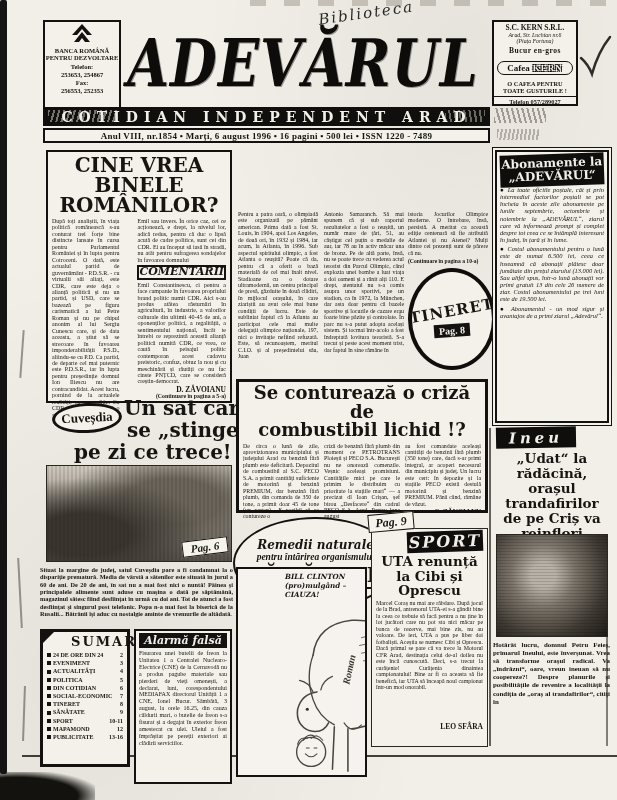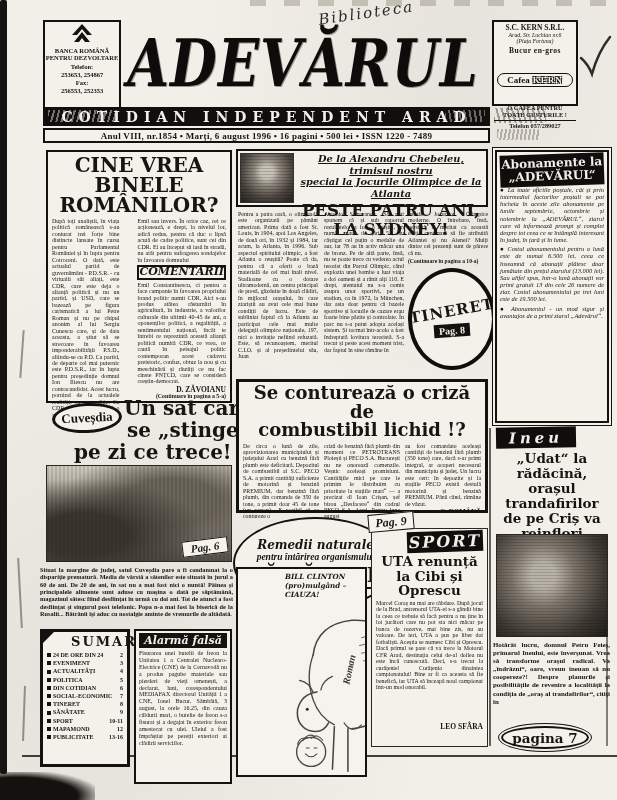--- a/index.html
+++ b/index.html
@@ -36,21 +36,21 @@
   .brd-contact{font-size:6.5px;font-weight:bold;line-height:8px;margin-top:2px;}
   .masthead-title{left:116px;top:20px;width:374px;height:86px;display:flex;align-items:center;justify-content:center;
     font-family:"DejaVu Serif","Liberation Serif",serif;font-weight:bold;font-style:italic;font-size:54px;
     letter-spacing:1px;transform:scaleY(1.2);color:#0d0c0a;text-shadow:1px 1px 0 rgba(20,18,16,.4);}
   .handwriting-note{left:318px;top:4px;font-family:"DejaVu Serif",serif;font-style:italic;font-size:15px;
     letter-spacing:2px;color:#2b2a28;transform:rotate(-8deg);}
   .kern-box{left:492px;top:20px;width:86px;height:86px;border:2px solid #141210;text-align:center;padding-top:1px;}
   .kern-company{font-size:7.5px;font-weight:bold;}
   .kern-addr{font-size:5.8px;font-style:italic;line-height:6.4px;}
   .kern-sale{font-size:7.5px;font-weight:bold;letter-spacing:.5px;margin-top:1px;}
-  .kern-brand{margin:18px auto;width:76px;border:1.5px solid #141210;border-radius:9px;padding:1px 0;
+  .kern-brand{margin:6px auto;width:76px;border:1.5px solid #141210;border-radius:9px;padding:1px 0;
     font-weight:bold;font-size:9px;display:flex;align-items:center;justify-content:center;gap:3px;}
   .kern-outline{color:#f4f1ea;text-shadow:-1px -1px 0 #141210,1px -1px 0 #141210,-1px 1px 0 #141210,1px 1px 0 #141210;letter-spacing:1px;}
   .kern-slogan{font-size:6.3px;font-weight:bold;line-height:6.8px;}
   .kern-phone{font-size:6.3px;font-weight:bold;border-top:1px solid #141210;margin-top:2px;padding-top:1px;}
   .checkmark{left:578px;top:34px;}
   .tagline-bar{left:43px;top:107px;width:447px;height:19px;background:#100f0d;color:#f2efe8;display:flex;
     align-items:center;justify-content:center;font-weight:bold;font-size:14px;letter-spacing:6px;
     font-family:"DejaVu Serif",serif;}
   .tagline-bar::before{content:"";position:absolute;left:5px;top:3px;width:70px;height:12px;
     background:repeating-linear-gradient(105deg,rgba(240,237,230,.45) 0 2px,transparent 2px 5px);}
@@ -333,51 +333,41 @@
           <span class="sumar-page">13-16</span>
         </div>
       </div>
   </div>
 
   <div class="abs alarm-box">
     <div class="alarm-title">Alarmă falsă</div>
     <div class="alarm-body">Fisurarea unei butelii de freon la Unitatea 1 a Centralei Nuclearo-Electrice (CNE) de la Cernavodă nu a produs pagube materiale sau pierderi de vieți omenești, a declarat, luni, corespondentului MEDIAFAX directorul Unității 1 a CNE, Ionel Bucur. Sâmbătă, 3 august, la orele 16.25, din cauza căldurii mari, o butelie de freon s-a fisurat și a degajat în exterior freon amestecat cu ulei. Uleiul a fost împrăștiat pe pereții exteriori ai clădirii serviciilor.</div>
   </div>
 
-  <div class="abs oly-box">
-    <div class="oly-portrait"></div>
-    <div class="oly-right">
-      <div class="oly-kicker">
-        <span>De la Alexandru Chebeleu, trimisul nostru</span>
-        <span>special la Jocurile Olimpice de la Atlanta</span>
-      </div>
-      <div class="oly-title">PESTE PATRU ANI, LA SYDNEY!</div>
-    </div>
-  </div>
   <div class="abs oly-col oc1">Pentru a patra oară, o olimpiadă este organizată pe pământ american. Prima dată a fost St. Louis, în 1904, apoi Los Angeles, de două ori, în 1932 și 1984, iar acum, la Atlanta, în 1996. Sub aspectul spiritului olimpic, a fost Atlanta o reușită? Poate că da, pentru că a oferit o bază materială de cel mai înalt nivel. Stadioane cu o dotare ultramodernă, un centru principal de presă, găzduite în două clădiri, în mijlocul orașului, în care ziariștii au avut cele mai bune condiții de lucru. Este de subliniat faptul că la Atlanta au participat cele mai multe delegații olimpice naționale, 197, nici o invitație nefiind refuzată. Este, să recunoaștem, meritul C.I.O. și al președintelui său, Juan</div>
   <div class="abs oly-col oc2">Antonio Samaranch. Să mai spunem că și sub raportul rezultatelor a fost o reușită, un număr mare de țări, 51, au câștigat cel puțin o medalie de aur, iar 78 au în activ măcar una de bronz. Pe de altă parte, însă, nu se poate trece cu vederea actul terorist din Parcul Olimpic, când explozia unei bombe a luat viața a doi oameni și a rănit alți 110. E drept, atentatul nu s-a comis asupra unor sportivi, pe un stadion, ca în 1972, la München, dar asta doar pentru că bazele sportive și locurile de cazare erau foarte bine păzite și controlate. În parc nu s-a putut adopta același sistem. Și tocmai într-acolo a fost îndreptată lovitura teroristă. S-a trecut și peste acest moment trist, dar faptul în sine rămâne în</div>
   <div class="abs oly-col oc3">istoria Jocurilor Olimpice moderne. O întrebare, însă, persistă. A meritat ca această ediție centenară să fie atribuită Atlantei și nu Atenei? Mulți dintre cei prezenți sunt de părere că nu.</div>
   <div class="abs oly-cont">(Continuare în pagina a 10-a)</div>
 
   <div class="abs tineret-badge">
     <div class="tineret-label">TINERET</div>
     <div class="tineret-page">Pag. 8</div>
   </div>
 
   <div class="abs fuel-box">
     <div class="fuel-title">
       <div>Se conturează o criză de</div>
       <div>combustibil lichid !?</div>
     </div>
     <div class="fuel-cols">
       <div class="fuel-col">De circa o lună de zile, aprovizionarea municipiului și județului Arad cu benzină fără plumb este deficitară. Depozitul de combustibil al S.C. PECO S.A. a primit cantități suficiente de motorină și benzină PREMIUM, dar benzină fără plumb, din comanda de 350 de tone, a primit doar 45 de tone (un vagon). „E posibil să se contureze o</div>
       <div class="fuel-col">criză de benzină fără plumb din moment ce PETROTRANS Ploiești și PECO S.A. București nu ne onorează comenzile. Veșnic aceleași promisiuni. Cantitățile mici pe care le primim le distribuim cu prioritate la stațiile mari“ — a precizat dl Ioan Crișan, șef birou „Desfacere“ din cadrul PECO S.A. Arad. Pentru luna august</div>
       <div class="fuel-col">
         <span>au fost comandate aceleași cantități de benzină fără plumb (350 tone) care, dacă s-ar primi integral, ar acoperi necesarul din municipiu și județ. Un lucru este cert: în depozite și la stațiile PECO există destulă motorină și benzină PREMIUM. Până când, rămâne de văzut.</span>
-        <div class="fuel-byline">C. ROMÂNĂ</div>
+        <div class="fuel-byline">C. ZĂVOIANU</div>
       </div>
     </div>
   </div>
 
   <div class="abs health-oval">
     <div class="health-l1">Remedii naturale</div>
     <div class="health-l2">pentru întărirea organismului</div>
     <div class="health-l3">SĂNĂTATE</div>
   </div>
   <div class="abs pag9-tag">Pag. 9</div>
@@ -423,15 +413,14 @@
         <p>● Abonamentul - un mod sigur și avantajos de a primi ziarul „Adevărul“.</p>
       </div>
     </div>
   </div>
 
   <div class="abs col-rule-right"></div>
   <div class="abs ineu-label">Ineu</div>
   <div class="abs ineu-title">„Udat“ la rădăcină, orașul trandafirilor de pe Criș va reinflori</div>
   <div class="abs ineu-photo"></div>
   <div class="abs ineu-body">Hotărât lucru, domnul Petru Feieș, primarul Ineului, este înverșunat. Vrea să transforme orașul radical. Va „îndrăzni“, oare, vreun ineuan să nu coopereze?! Despre planurile și posibilitățile de revenire a localității la condiția de „oraș al trandafirilor“, citiți în</div>
-  <div class="abs pagina7-oval">pagina 7</div>
 
 </div>
 
 </body></html>

